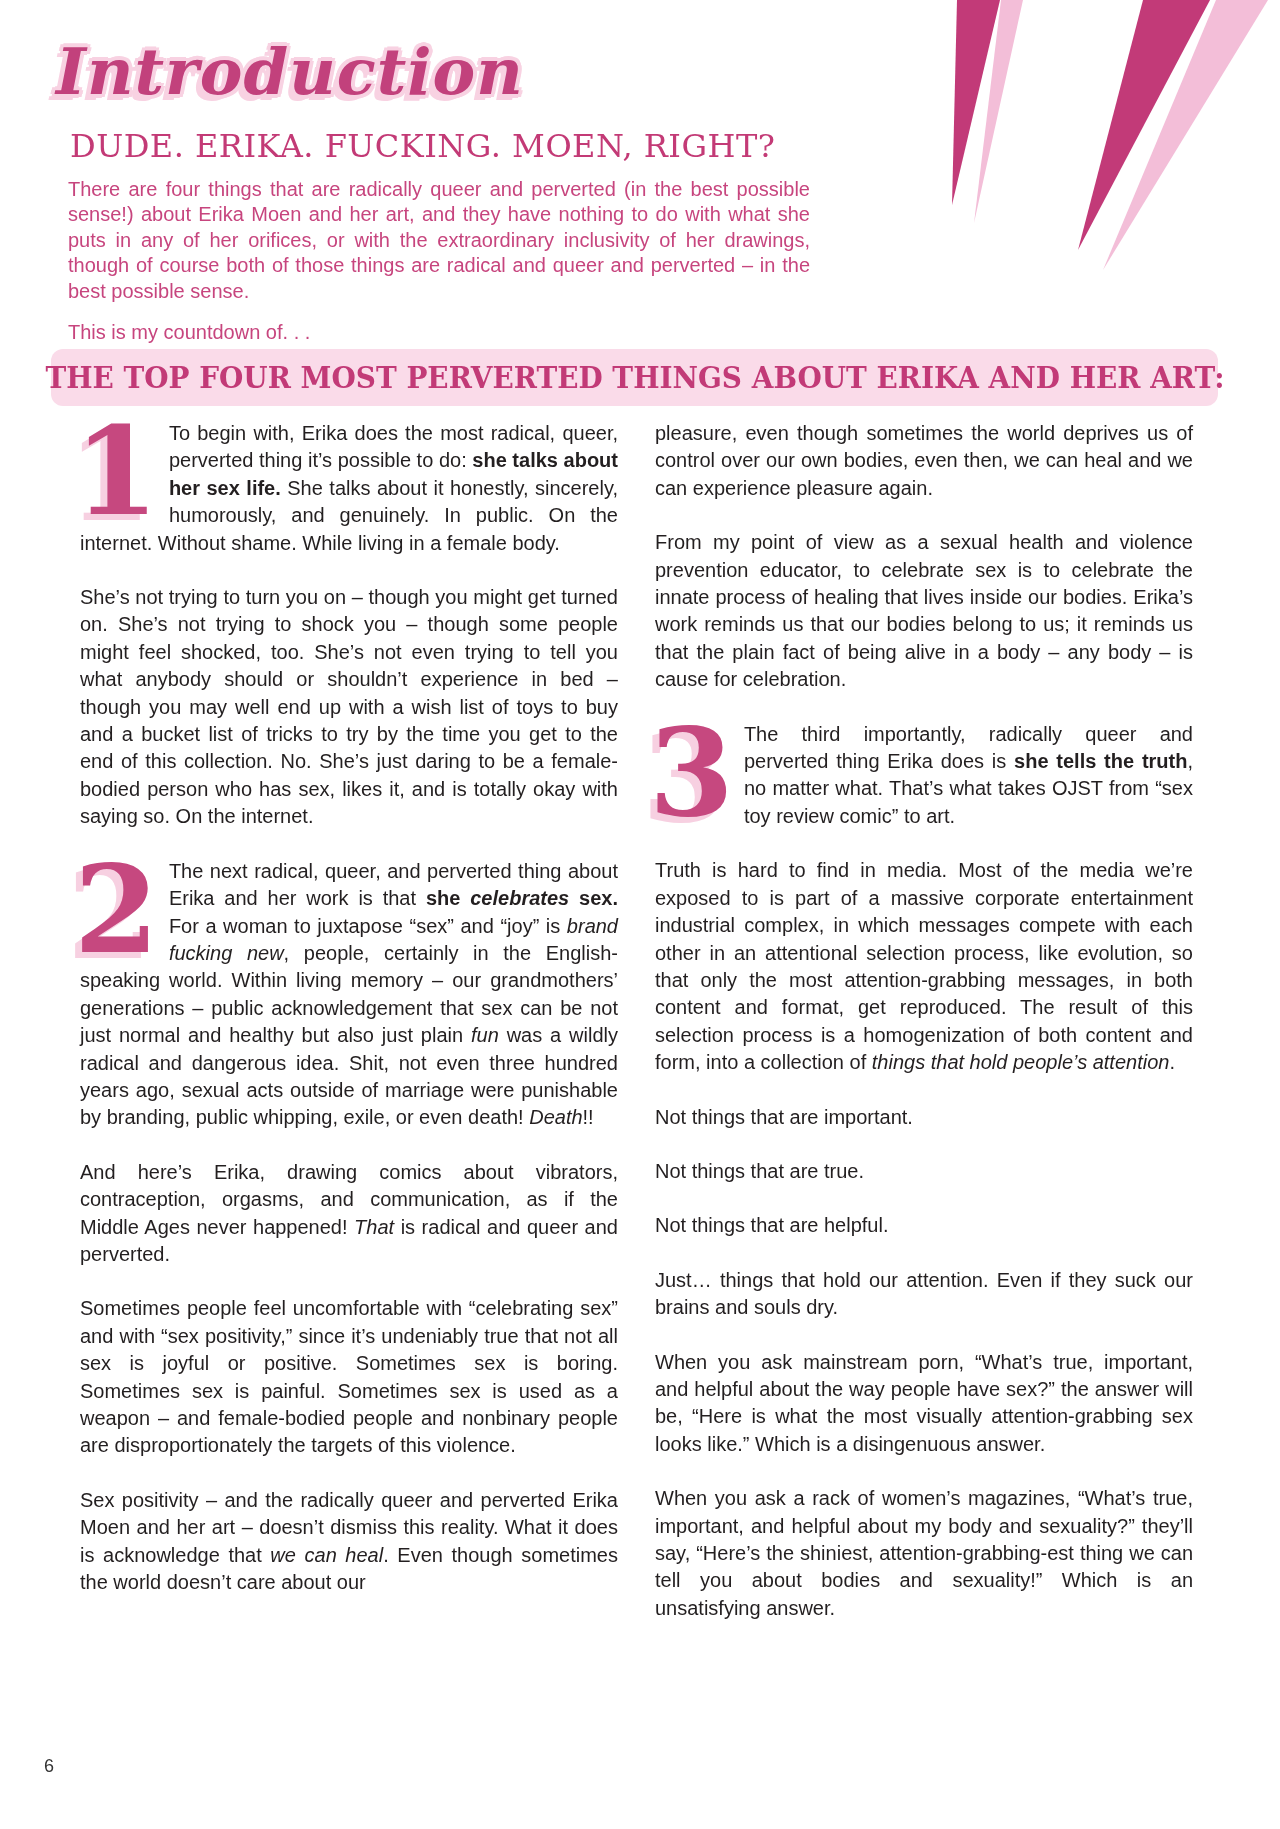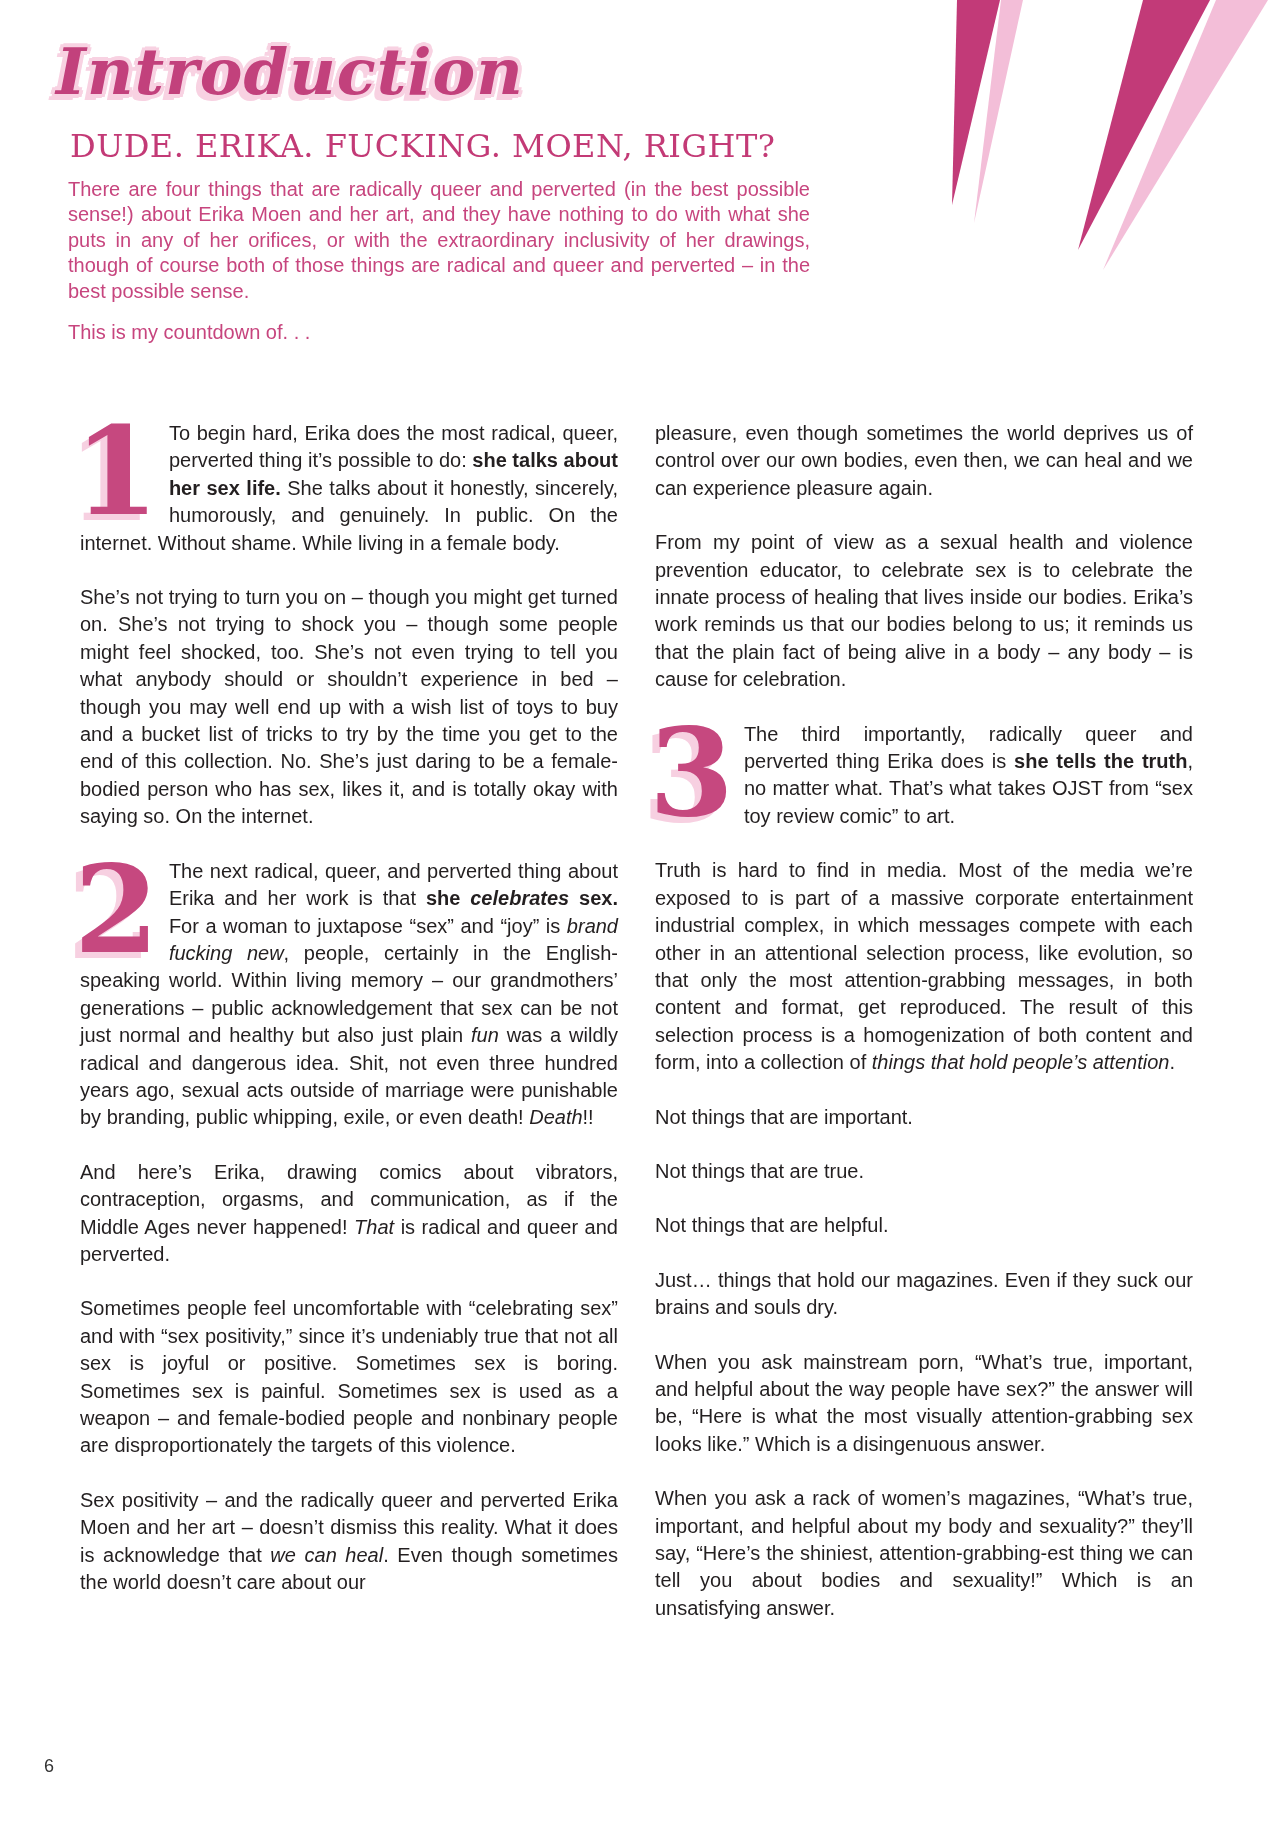--- a/index.html
+++ b/index.html
@@ -86,39 +86,42 @@
     <polygon points="1216,0 1268,0 1103,270" fill="#F3BED8"></polygon>
   </svg>
 
   <header>
     <h1 class="script-title">Introduction</h1>
     <h2 class="slab-heading">DUDE. ERIKA. FUCKING. MOEN, RIGHT?</h2>
     <p class="intro">There are four things that are radically queer and perverted (in the best possible sense!) about Erika Moen and her art, and they have nothing to do with what she puts in any of her orifices, or with the extraordinary inclusivity of her drawings, though of course both of those things are radical and queer and perverted – in the best possible sense.</p>
     <p class="countdown">This is my countdown of. . .</p>
   </header>
 
+  <div class="banner">
+    <span>THE TOP FOUR MOST PERVERTED THINGS ABOUT ERIKA AND HER ART:</span>
+  </div>
 
   <main class="columns">
     <div class="col">
-        <p class="body-para"><span class="dropcap">1</span><span>To begin hard, Erika does the most radical, queer, perverted thing it’s possible to do: </span><span class="b">she talks about her sex life.</span><span> She talks about it honestly, sincerely, humorously, and genuinely. In public. On the internet. Without shame. While living in a female body.</span></p>
+        <p class="body-para"><span class="dropcap">1</span><span>To begin with, Erika does the most radical, queer, perverted thing it’s possible to do: </span><span class="b">she talks about her sex life.</span><span> She talks about it honestly, sincerely, humorously, and genuinely. In public. On the internet. Without shame. While living in a female body.</span></p>
         <p class="body-para"><span>She’s not trying to turn you on – though you might get turned on. She’s not trying to shock you – though some people might feel shocked, too. She’s not even trying to tell you what anybody should or shouldn’t experience in bed – though you may well end up with a wish list of toys to buy and a bucket list of tricks to try by the time you get to the end of this collection. No. She’s just daring to be a female-bodied person who has sex, likes it, and is totally okay with saying so. On the internet.</span></p>
         <p class="body-para"><span class="dropcap">2</span><span>The next radical, queer, and perverted thing about Erika and her work is that </span><span class="b">she </span><span class="b i">celebrates</span><span class="b"> sex.</span><span> For a woman to juxtapose “sex” and “joy” is </span><span class="i">brand fucking new</span><span>, people, certainly in the English-speaking world. Within living memory – our grandmothers’ generations – public acknowledgement that sex can be not just normal and healthy but also just plain </span><span class="i">fun</span><span> was a wildly radical and dangerous idea. Shit, not even three hundred years ago, sexual acts outside of marriage were punishable by branding, public whipping, exile, or even death! </span><span class="i">Death</span><span>!!</span></p>
         <p class="body-para"><span>And here’s Erika, drawing comics about vibrators, contraception, orgasms, and communication, as if the Middle Ages never happened! </span><span class="i">That</span><span> is radical and queer and perverted.</span></p>
         <p class="body-para"><span>Sometimes people feel uncomfortable with “celebrating sex” and with “sex positivity,” since it’s undeniably true that not all sex is joyful or positive. Sometimes sex is boring. Sometimes sex is painful. Sometimes sex is used as a weapon – and female-bodied people and nonbinary people are disproportionately the targets of this violence.</span></p>
         <p class="body-para"><span>Sex positivity – and the radically queer and perverted Erika Moen and her art – doesn’t dismiss this reality. What it does is acknowledge that </span><span class="i">we can heal</span><span>. Even though sometimes the world doesn’t care about our</span></p>
       </div>
     <div class="col">
         <p class="body-para"><span>pleasure, even though sometimes the world deprives us of control over our own bodies, even then, we can heal and we can experience pleasure again.</span></p>
         <p class="body-para"><span>From my point of view as a sexual health and violence prevention educator, to celebrate sex is to celebrate the innate process of healing that lives inside our bodies. Erika’s work reminds us that our bodies belong to us; it reminds us that the plain fact of being alive in a body – any body – is cause for celebration.</span></p>
         <p class="body-para"><span class="dropcap">3</span><span>The third importantly, radically queer and perverted thing Erika does is </span><span class="b">she tells the truth</span><span>, no matter what. That’s what takes OJST from “sex toy review comic” to art.</span></p>
         <p class="body-para"><span>Truth is hard to find in media. Most of the media we’re exposed to is part of a massive corporate entertainment industrial complex, in which messages compete with each other in an attentional selection process, like evolution, so that only the most attention-grabbing messages, in both content and format, get reproduced. The result of this selection process is a homogenization of both content and form, into a collection of </span><span class="i">things that hold people’s attention</span><span>.</span></p>
         <p class="body-para"><span>Not things that are important.</span></p>
         <p class="body-para"><span>Not things that are true.</span></p>
         <p class="body-para"><span>Not things that are helpful.</span></p>
-        <p class="body-para"><span>Just… things that hold our magazines. Even if they suck our brains and souls dry.</span></p>
+        <p class="body-para"><span>Just… things that hold our attention. Even if they suck our brains and souls dry.</span></p>
         <p class="body-para"><span>When you ask mainstream porn, “What’s true, important, and helpful about the way people have sex?” the answer will be, “Here is what the most visually attention-grabbing sex looks like.” Which is a disingenuous answer.</span></p>
         <p class="body-para"><span>When you ask a rack of women’s magazines, “What’s true, important, and helpful about my body and sexuality?” they’ll say, “Here’s the shiniest, attention-grabbing-est thing we can tell you about bodies and sexuality!” Which is an unsatisfying answer.</span></p>
       </div>
   </main>
 
   <div class="pagenum">6</div>
 
 </div>
 
 </body></html>

